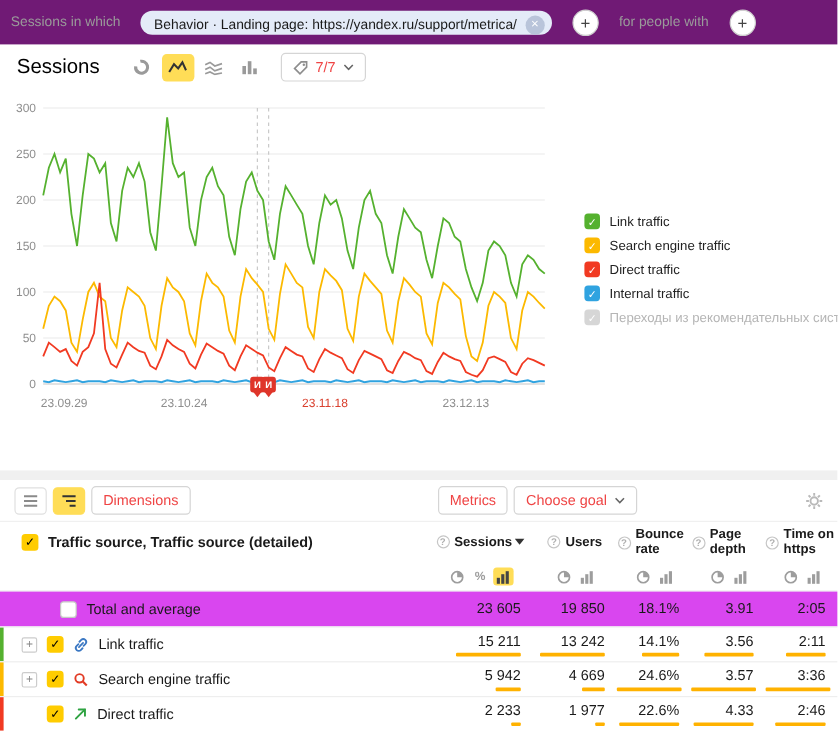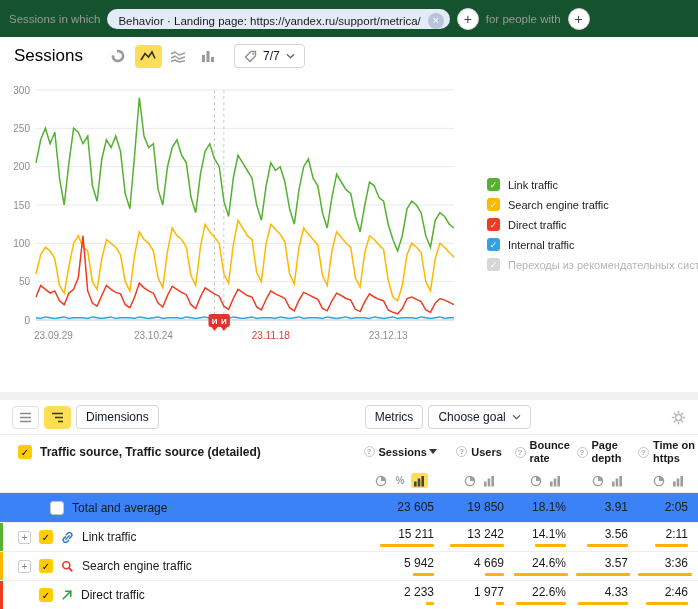--- a/index.html
+++ b/index.html
@@ -2,38 +2,38 @@
 <html><head>
 <meta charset="utf-8">
 <style>
   *{box-sizing:border-box;margin:0;padding:0}
   html,body{width:698px;height:609px;overflow:hidden;background:#fff;
     font-family:"Liberation Sans",sans-serif;color:#1a1a1a}
   .app{position:relative;width:698px;height:609px;background:#fff}
 
   
   .filter-bar{position:absolute;top:0;left:0;right:0;height:37px;display:flex;
-    align-items:center;gap:7px;padding-left:9px;background:#14532d}
+    align-items:center;gap:17px;padding-left:9px;background:#701a75}
   .muted{color:#9a9a9a;font-size:11.5px}
   .chip{background:#e4ebf8;border-radius:14px;padding:4px 6px 0 11px;font-size:11.5px;
     display:inline-flex;align-items:center;gap:7px;color:#1a1a1a;cursor:pointer}
   .chip-x{width:16px;height:16px;border-radius:50%;background:#b9c4da;color:#fff;
     display:inline-flex;align-items:center;justify-content:center;font-size:11px;line-height:1}
   .add-btn{width:22px;height:22px;border-radius:50%;border:1px solid #cfcfcf;background:#fff;
     font-size:14px;color:#444;display:inline-flex;align-items:center;justify-content:center;cursor:pointer}
 
   
   .chart-header{position:absolute;top:42px;left:14px;right:12px;height:28px;display:flex;align-items:center}
   .title{font-size:17px;color:#000}
   .ctype-group{display:flex;gap:3px;margin-left:22px}
   .ctype{width:27px;height:23px;border:none;background:transparent;border-radius:4px;
     display:inline-flex;align-items:center;justify-content:center;cursor:pointer}
   .ctype.selected{background:#ffdd57}
   .goal-btn,.hide-btn,.btn{border:1px solid #d5d5d5;background:#fff;border-radius:4px;
-    padding:4px 9px;font-size:12px;color:#0f172a;display:inline-flex;align-items:center;gap:6px;
+    padding:4px 9px;font-size:12px;color:#ef4444;display:inline-flex;align-items:center;gap:6px;
     font-family:"Liberation Sans",sans-serif;cursor:pointer}
   .goal-btn{margin-left:12px}
   .hide-btn{margin-left:auto}
 
   
   #chart-svg{position:absolute;top:84px;left:6px}
   #chart-svg text{font-family:"Liberation Sans",sans-serif;font-size:10px;fill:#8e8e8e}
   #chart-svg .red{fill:#d9412f}
   .legend{position:absolute;left:487px;top:178px;width:208px}
   .legend-item{display:flex;align-items:center;gap:8px;margin-bottom:7px;cursor:pointer;white-space:nowrap}
@@ -68,21 +68,21 @@
   .sort{width:0;height:0;border-left:4px solid transparent;border-right:4px solid transparent;
     border-top:5px solid #333;flex:none}
   .subhead{height:24px;border-bottom:1px solid #ececec}
   .sub-cell{display:flex;justify-content:center;align-items:center;gap:2px}
   .mini{width:17px;height:15px;border-radius:3px;display:inline-flex;align-items:center;
     justify-content:center;cursor:pointer}
   .mini.pct{font-size:10px;color:#9d9d9d;font-weight:bold}
   .mini.sel{background:#ffdd57}
   .row{height:29px;border-top:1px solid #eeeeee;position:relative}
   .row:first-child{border-top:none}
-  .row.total{background:#3b82f6}
+  .row.total{background:#d946ef}
   .strip{position:absolute;left:0;top:0;bottom:0;width:3px}
   .name-cell{display:flex;align-items:center;gap:8px;padding-left:18px;font-size:12px}
   .name-cell.total-name{padding-left:50px}
   .cb{width:14px;height:14px;border-radius:3px;flex:none;display:inline-flex;align-items:center;
     justify-content:center;font-size:10px;cursor:pointer}
   .cb.checked{background:#ffcc00;color:#000}
   .cb.un{border:1px solid #c6c6c6;background:#fff}
   .exp{width:13px;height:13px;border:1px solid #ccc;border-radius:2px;font-size:10px;color:#888;
     flex:none;display:inline-flex;align-items:center;justify-content:center;background:#fff;cursor:pointer}
   .exp-ph{width:13px;flex:none}

